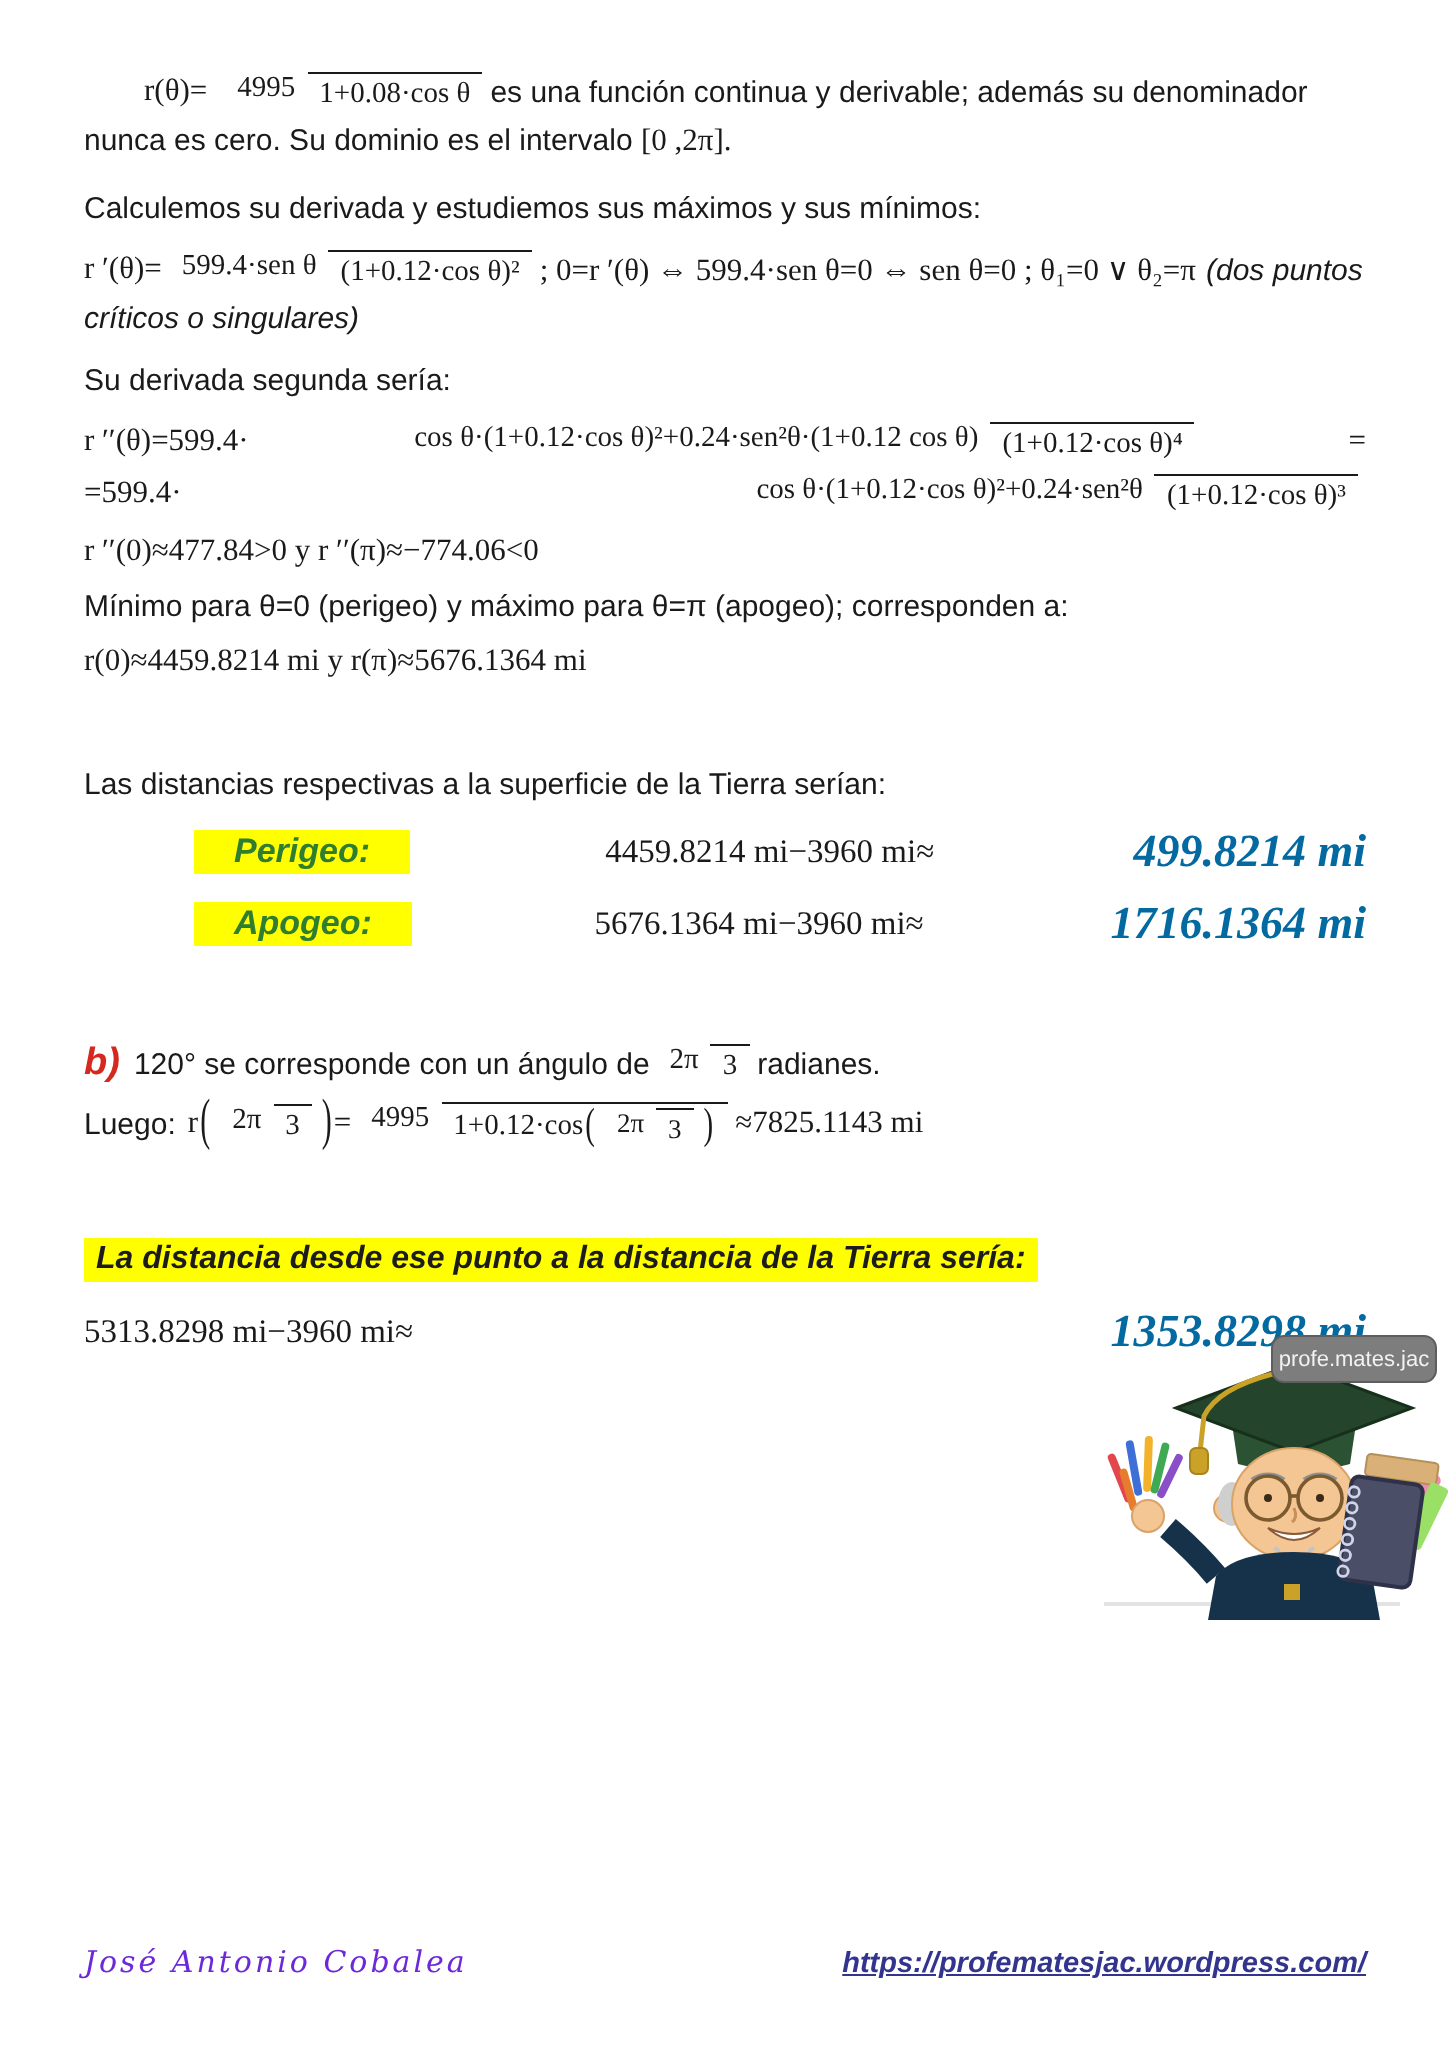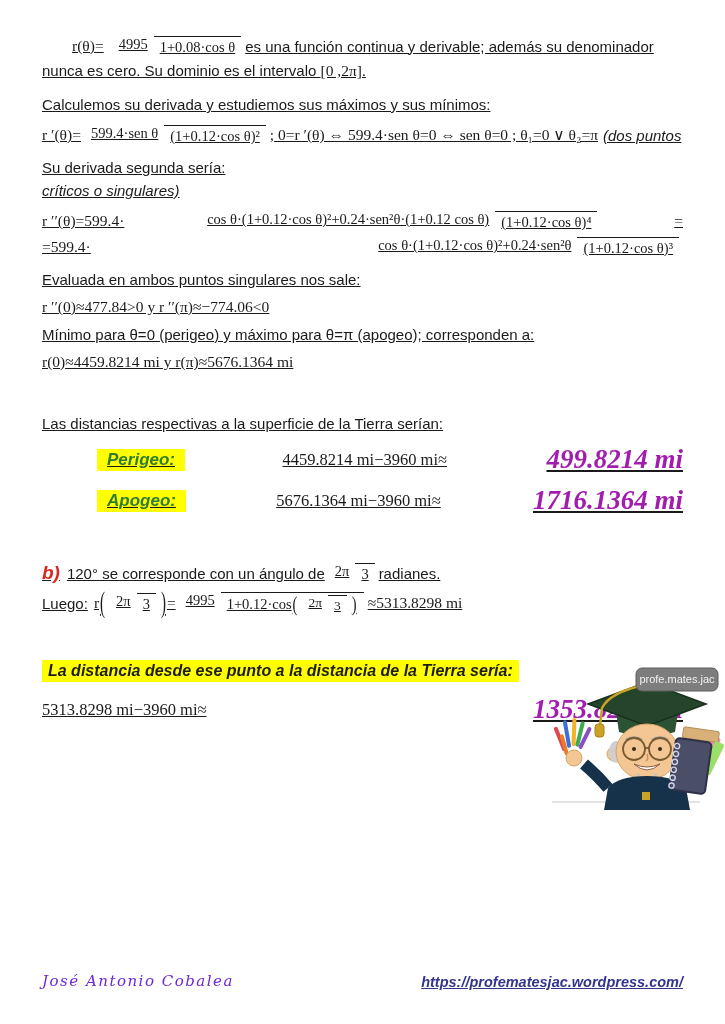--- a/index.html
+++ b/index.html
@@ -1,19 +1,19 @@
 <!DOCTYPE html>
 <html><head>
 <meta charset="utf-8">
 <style>
   html,body { margin:0; padding:0; background:#fff; }
   .page {
     position:relative; width:725px; height:1024px; margin:0 auto;
     background:#ffffff; overflow:hidden;
-    font-family:"Liberation Sans", sans-serif; font-size:15px; color:#1a1a1a;text-decoration:underline;
+    font-family:"Liberation Sans", sans-serif; font-size:15px; color:#1a1a1a;
   }
   .content { padding:36px 42px 0 42px; }
   .row { display:flex; align-items:center; flex-wrap:nowrap; }
   .row.center { justify-content:space-between; }
   .gap > * { margin-right:5px; }
   .sans { font-family:"Liberation Sans", sans-serif; }
   .math { font-family:"Liberation Serif","DejaVu Serif",serif; font-size:15.5px; white-space:nowrap; }
   
   .frac {
     display:inline-flex; flex-direction:row; align-items:stretch; text-align:center;
@@ -24,24 +24,24 @@
   .frac .fden { padding:2px 6px 0; border-top:1.4px solid #1a1a1a; white-space:nowrap; }
   .frac .fden.fden-flex { display:flex; align-items:center; justify-content:center; }
   .sp { display:inline-block; transform:scaleY(1.9); font-weight:300; margin:0 1px;
         font-family:"Liberation Serif",serif; }
   .sp.sm { transform:scaleY(1.5); }
   
   .p { margin:0; }
   .indent { padding-left:30px; }
   .note-italic { font-style:italic; }
   .dist-label { font-style:italic; font-weight:bold; font-size:17px; color:#2f7d2f;
-                background:#ffff00; padding:1px 10px; margin-right:4px; }
+                background:#ffff00; padding:1px 20px; margin-right:4px; }
   .dist-expr { font-family:"Liberation Serif","DejaVu Serif",serif; font-size:16.5px; }
   .big-green { font-family:"Liberation Serif","DejaVu Serif",serif; font-style:italic;
-               font-weight:bold; font-size:27px; color:#a21caf; margin-left:6px; white-space:nowrap; }
+               font-weight:bold; font-size:23px; color:#0369a1; margin-left:6px; white-space:nowrap; }
   .red-b { color:#d5281e; font-weight:bold; font-style:italic; font-size:19px; margin-right:7px; }
   .hl-conclusion { background:#ffff00; font-style:italic; font-weight:bold; font-size:16px;
                    color:#1c1c1c; padding:2px 6px; display:inline-block; }
   
   .footer { position:absolute; left:42px; right:42px; bottom:34px;
             display:flex; justify-content:space-between; align-items:flex-end; }
   .signature { font-family:"DejaVu Serif",serif; font-style:italic; color:#6d28d9;
                font-size:15px; letter-spacing:1.5px; }
   .weblink { color:#33348e; font-style:italic; font-weight:bold; font-size:14.5px;
              text-decoration:underline; }
@@ -72,41 +72,40 @@
 
     <div class="row mt12">
       <span class="math">r ′(θ)=</span>
       <span class="frac">
         <span class="fnum">599.4·sen θ</span>
         <span class="fden">(1+0.12·cos θ)²</span>
       </span>
       <span class="math">; 0=r ′(θ) ⇔ 599.4·sen θ=0 ⇔ sen θ=0 ; θ₁=0 ∨ θ₂=π</span>
       <span class="sans note-italic" style="margin-left:5px">(dos puntos</span>
     </div>
+    <p class="p mt6 note-italic">críticos o singulares)</p>
+
     <p class="p mt14">Su derivada segunda sería:</p>
-
-    <p class="p mt6 note-italic">críticos o singulares)</p>
 
     <div class="row center mt12">
       <span class="math">r ′′(θ)=599.4·</span>
       <span class="frac">
         <span class="fnum">cos θ·(1+0.12·cos θ)²+0.24·sen²θ·(1+0.12 cos θ)</span>
         <span class="fden">(1+0.12·cos θ)⁴</span>
       </span>
       <span class="math">=</span>
     </div>
     <div class="row center mt6">
       <span class="math">=599.4·</span>
       <span class="frac">
         <span class="fnum">cos θ·(1+0.12·cos θ)²+0.24·sen²θ</span>
         <span class="fden">(1+0.12·cos θ)³</span>
       </span>
     </div>
 
-    <p class="p mt14">Evaluada en ambos puntos singulares nos sale:</p>
     <p class="p mt10 math">r ′′(0)≈477.84&gt;0 y r ′′(π)≈−774.06&lt;0</p>
     <p class="p mt10">Mínimo para θ=0 (perigeo) y máximo para θ=π (apogeo); corresponden a:</p>
     <p class="p mt10 math">r(0)≈4459.8214 mi y r(π)≈5676.1364 mi</p>
 
     <p class="p mt44">Las distancias respectivas a la superficie de la Tierra serían:</p>
     <div class="row center shift-r mt12">
       <span class="dist-label">Perigeo:</span>
       <span class="dist-expr">4459.8214 mi−3960 mi≈</span>
       <span class="big-green">499.8214 mi</span>
     </div>
@@ -141,21 +140,21 @@
         <span class="fden fden-flex">
           <span class="math" style="font-size:14.5px">1+0.12·cos</span>
           <span class="sp sm">(</span>
           <span class="frac" style="font-size:13.5px">
             <span class="fnum">2π</span>
             <span class="fden">3</span>
           </span>
           <span class="sp sm">)</span>
         </span>
       </span>
-      <span class="math">≈5313.8298 mi</span>
+      <span class="math">≈7825.1143 mi</span>
     </div>
 
     <div class="mt46">
       <span class="hl-conclusion">La distancia desde ese punto a la distancia de la Tierra sería:</span>
     </div>
     <div class="row center mt12">
       <span class="dist-expr">5313.8298 mi−3960 mi≈</span>
       <span class="big-green">1353.8298 mi</span>
     </div>
 

